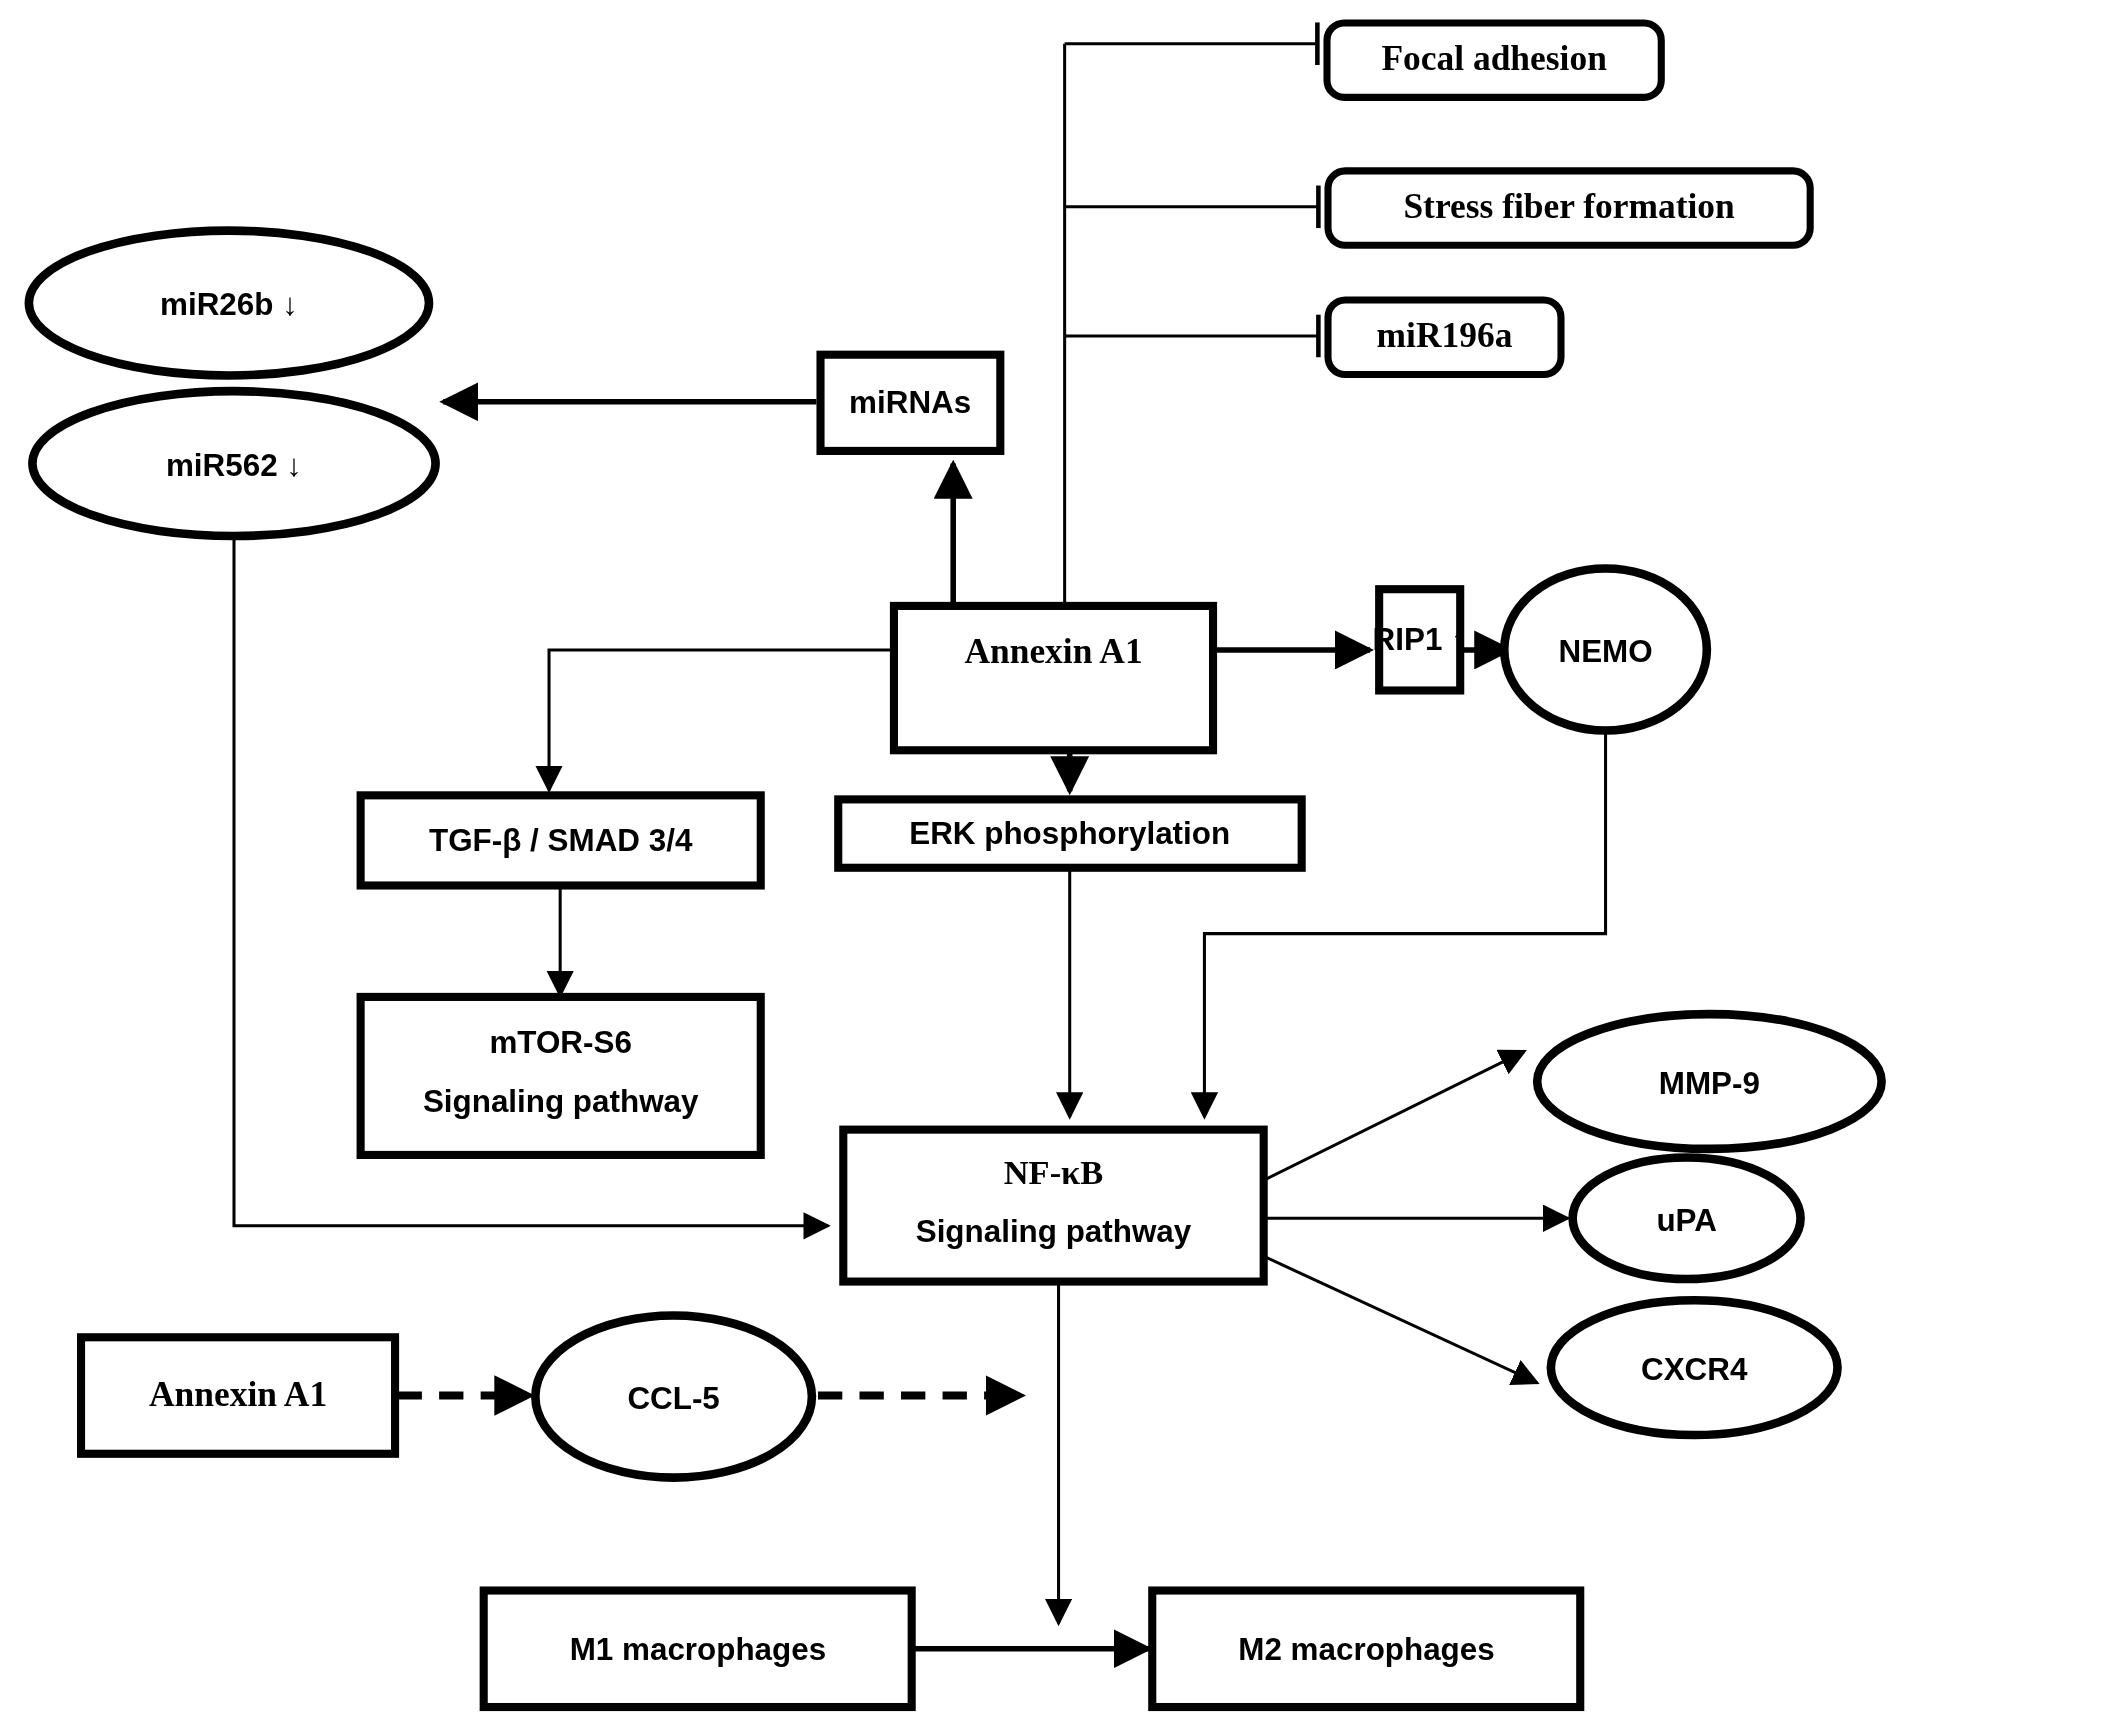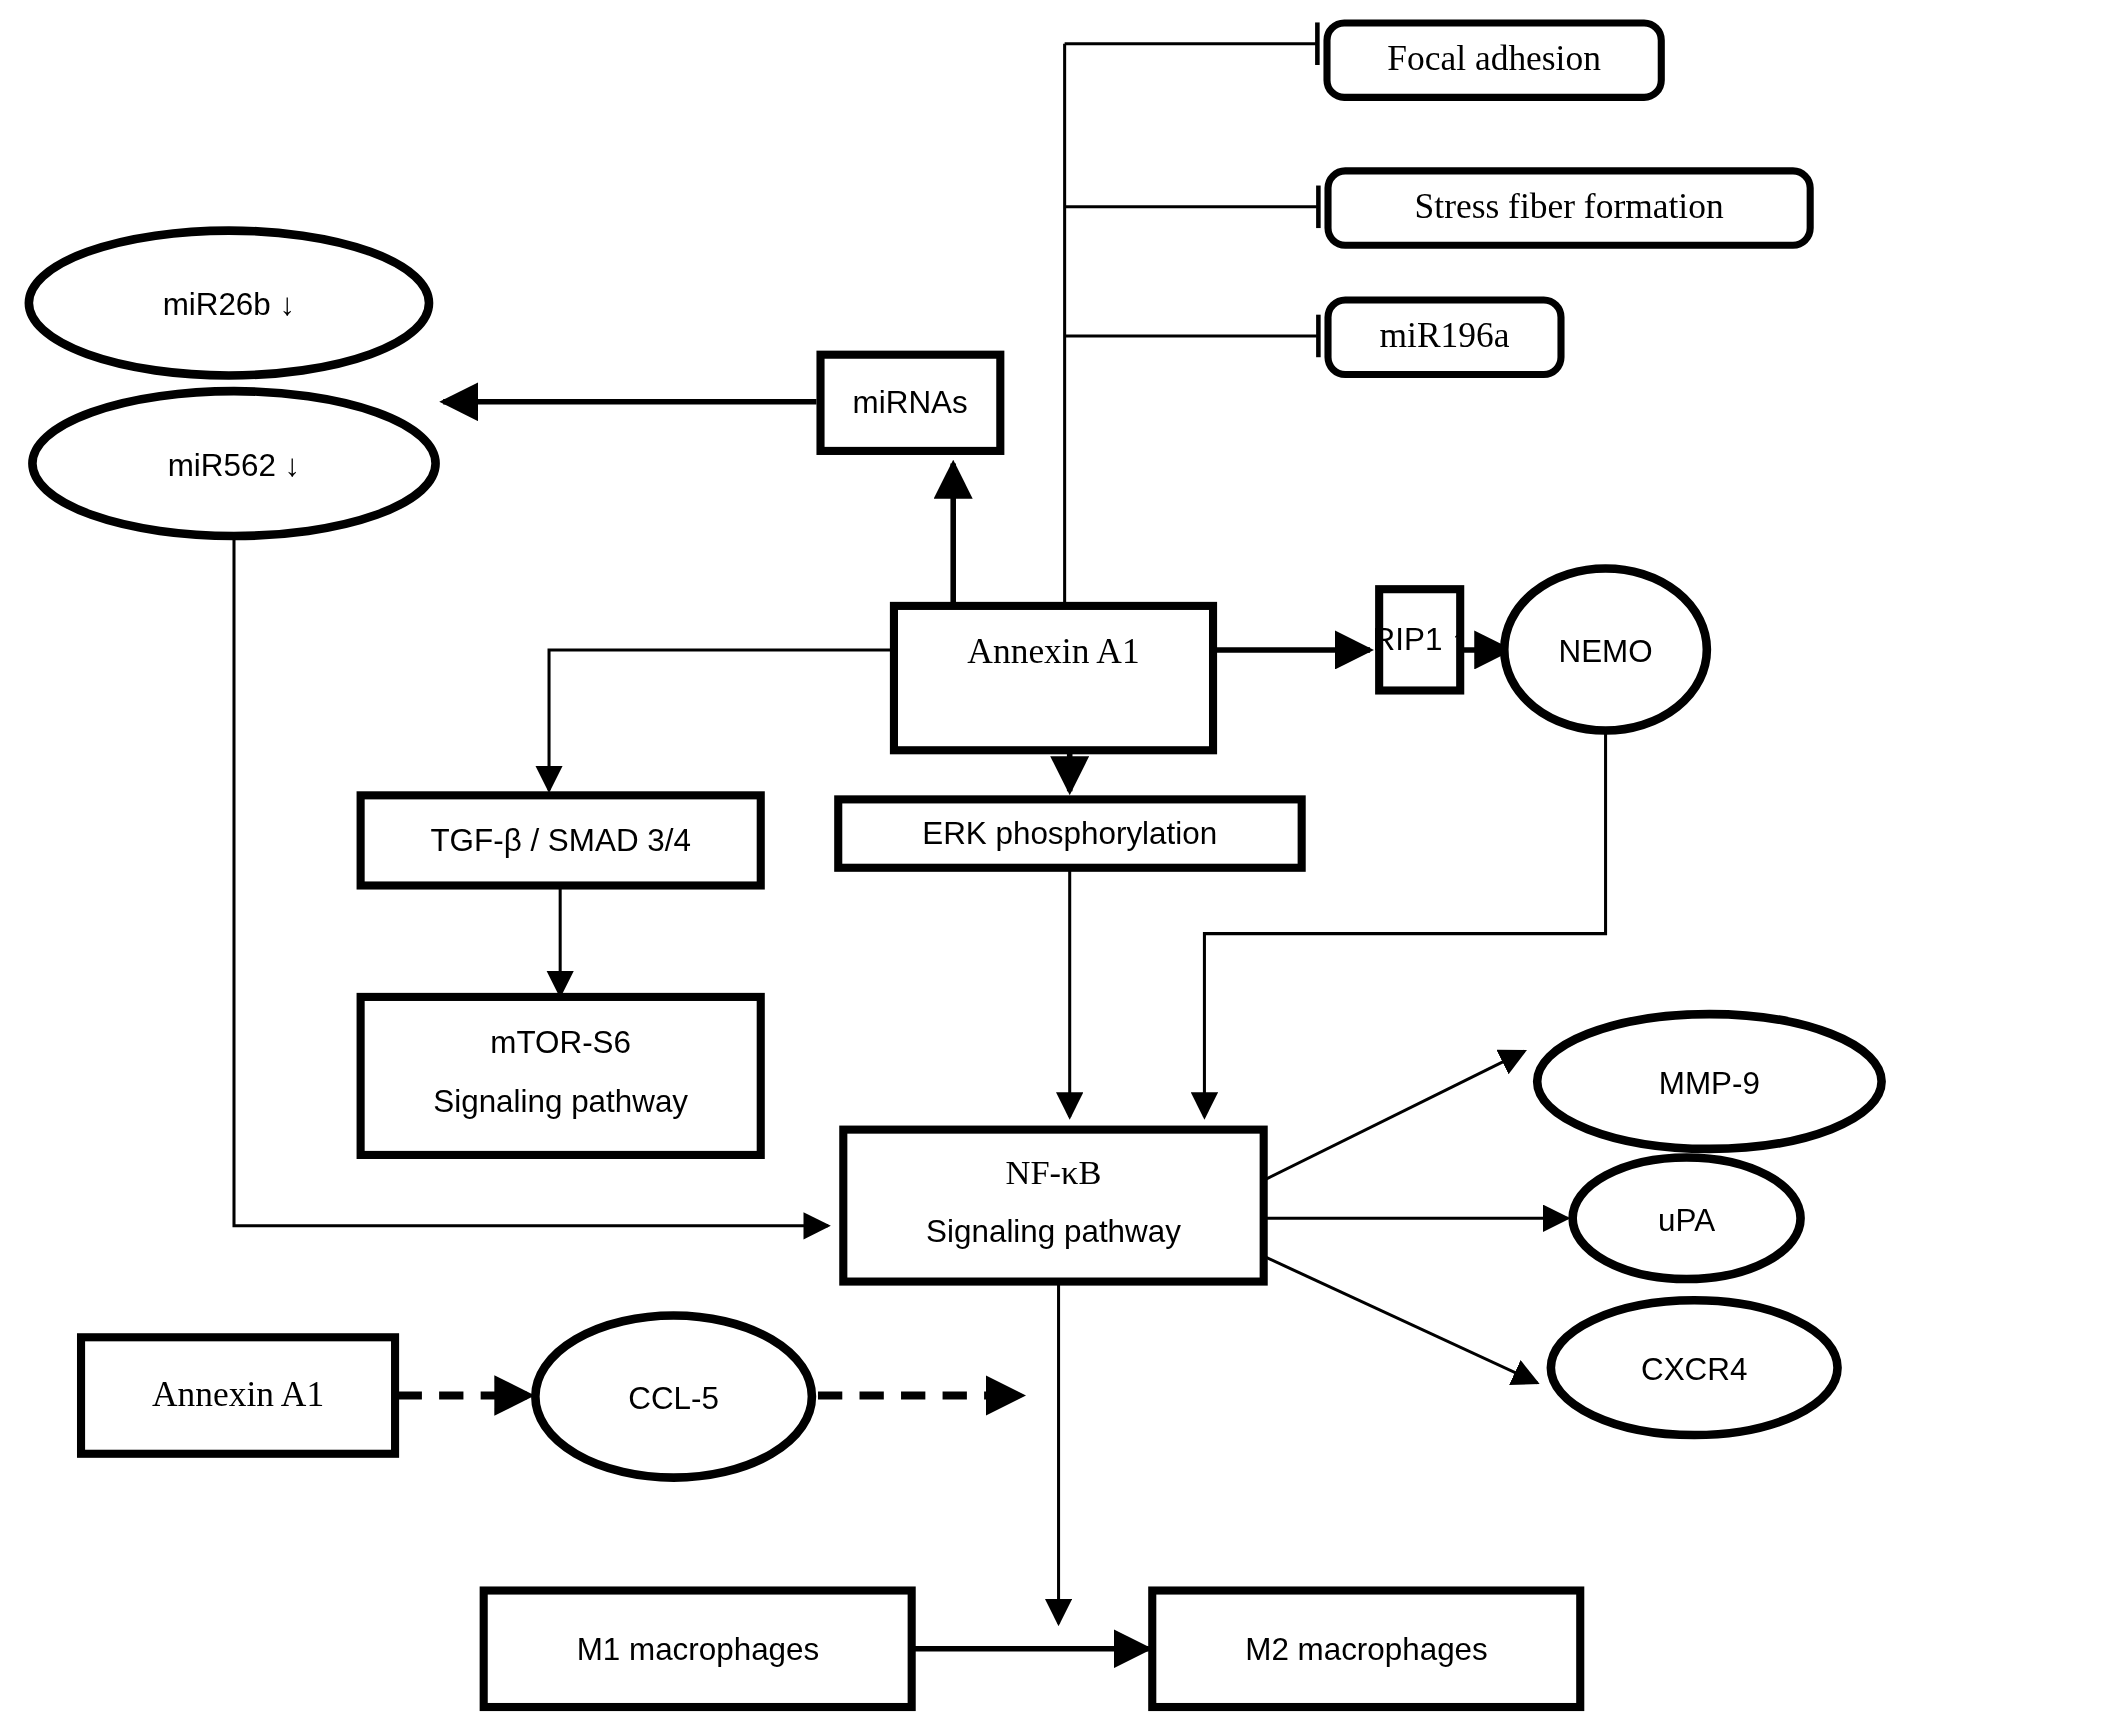--- a/index.html
+++ b/index.html
@@ -6,20 +6,21 @@
     margin: 0;
     padding: 0;
     background: #ffffff;
   }
   #canvas-wrap {
     position: relative;
     width: 2108px;
     height: 1733px;
     background: #ffffff;
     overflow: hidden;
+    font-weight: bold;
   }
   svg#diagram {
     position: absolute;
     top: 0; left: 0;
     width: 2108px;
     height: 1733px;
     display: block;
   }
   .node-box {
     fill: #ffffff;

